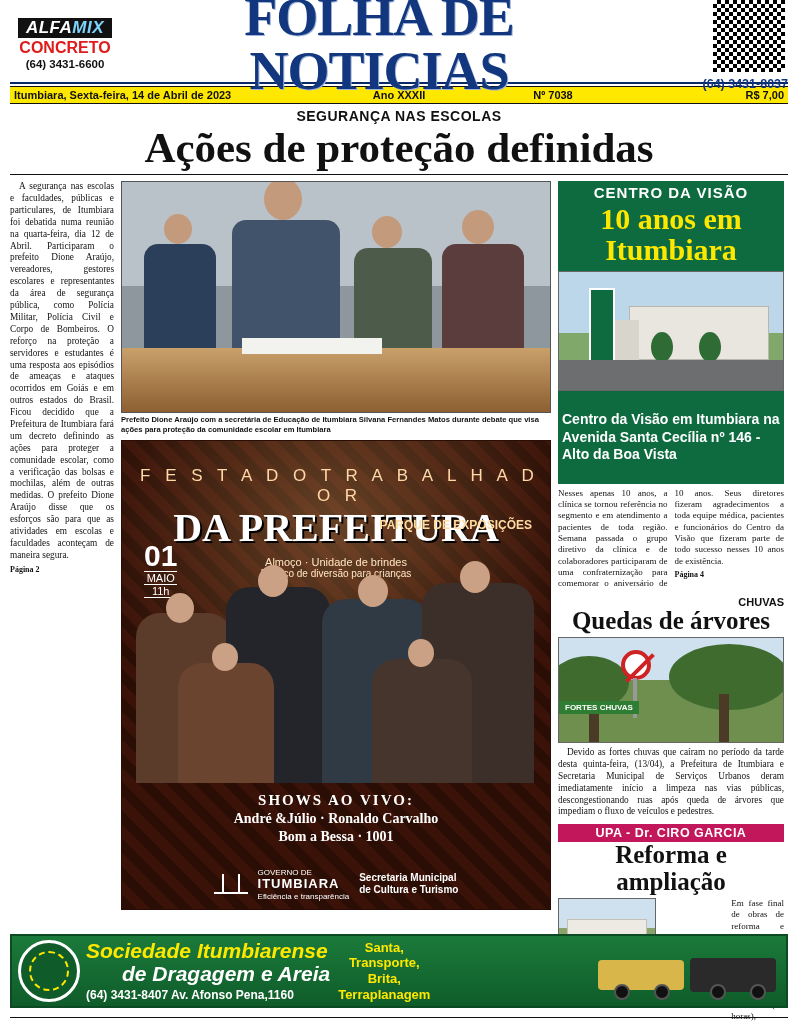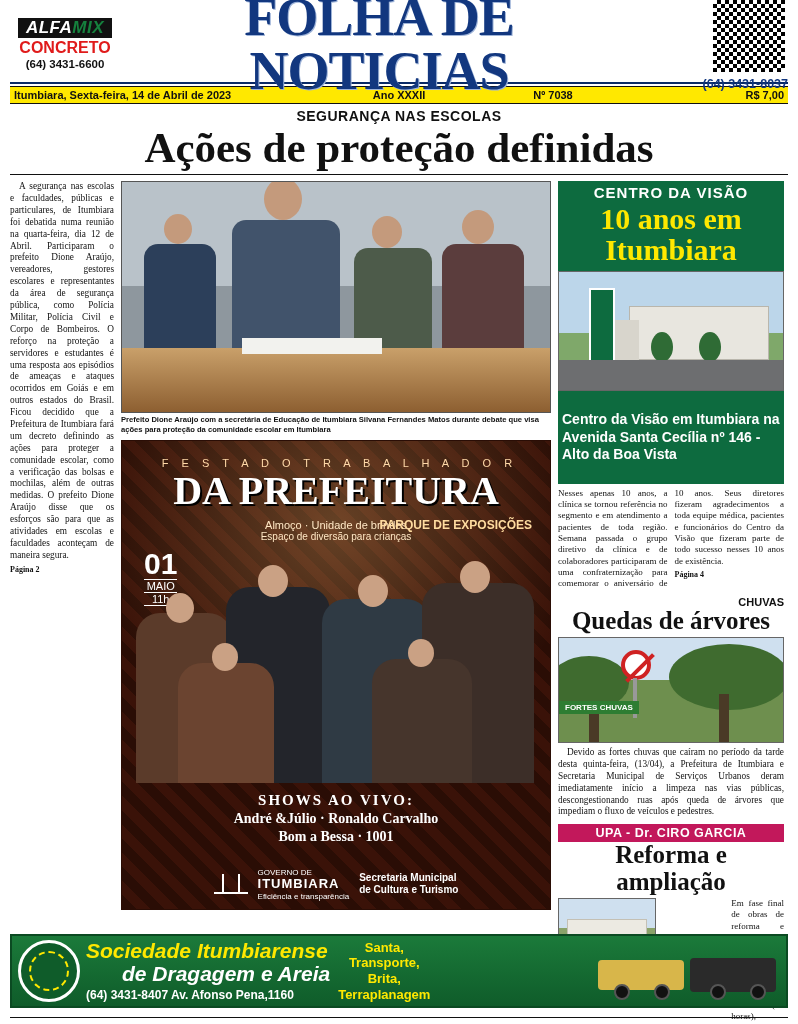--- a/index.html
+++ b/index.html
@@ -13,21 +13,21 @@
   }
   .page { position: relative; width: 798px; height: 1024px; padding: 6px 10px 0 10px; }
 
   
   .masthead { display:flex; align-items:center; height:78px; border-bottom:2px solid #0a2a66; }
   .logo-box { width:110px; text-align:center; line-height:1.05; }
   .logo-alfa {
     display:inline-block; background:#111; color:#fff; font-family:"Liberation Sans", sans-serif;
     font-weight:bold; font-style:italic; font-size:17px; padding:1px 8px; letter-spacing:0.5px;
   }
-  .logo-alfa .mix { color:#15803d; }
+  .logo-alfa .mix { color:#7dd3fc; }
   .logo-concreto { color:#e01b1b; font-family:"Liberation Sans", sans-serif; font-weight:bold; font-size:16px; margin-top:2px; }
   .logo-phone { font-family:"Liberation Sans", sans-serif; font-weight:bold; font-size:11.5px; margin-top:1px; }
   .title-box { flex:1; text-align:center; }
   .title-box .title {
     font-family:"Liberation Serif", serif; font-weight:bold; color:#12377f;
     font-size:54px; letter-spacing:-1px; line-height:1; text-shadow:1px 1px 0 #9fb4d8;
   }
   .qr-box { width:150px; text-align:right; }
   .qr {
     width:78px; height:78px; margin-left:auto;
@@ -97,30 +97,30 @@
   .paper { position:absolute; bottom:58px; left:120px; width:140px; height:16px; background:#f2f2ee; }
 
   
   .poster {
     margin-top:6px; height:470px; position:relative; overflow:hidden;
     background:
       radial-gradient(circle at 50% 18%, rgba(255,200,120,.28), rgba(0,0,0,0) 55%),
       repeating-linear-gradient(45deg,#2a0d05 0 10px,#3a1208 10px 20px);
     border:1px solid #2a0d05; color:#fff; text-align:center;
   }
-  .poster .ft { font-family:"Liberation Sans", sans-serif; letter-spacing:5px; font-size:11px; margin-top:16px; color:#ffd9a8;padding-left:7px; }
+  .poster .ft { font-family:"Liberation Sans", sans-serif; letter-spacing:5px; font-size:17px; margin-top:25px; color:#ffd9a8;padding-left:7px; }
   .poster .dp { font-family:"Liberation Serif", serif; font-weight:bold; font-size:40px; line-height:1; margin-top:2px; text-shadow:2px 2px 0 #000; }
   .poster .sub1 { font-family:"Liberation Sans", sans-serif; font-size:11px; margin-top:8px; color:#ffe7c4; }
   .poster .sub2 { font-family:"Liberation Sans", sans-serif; font-size:10px; color:#ffe7c4; }
   .poster .parque {
     position:absolute; right:18px; top:78px; font-family:"Liberation Sans", sans-serif;
     font-weight:bold; font-size:12px; line-height:1.15; color:#ffdca0; text-align:center;
   }
   .poster .datebox {
-    position:absolute; left:22px; top:108px; text-align:center; font-family:"Liberation Sans", sans-serif;
+    position:absolute; left:22px; top:100px; text-align:center; font-family:"Liberation Sans", sans-serif;
   }
   .poster .datebox .d1 { font-size:30px; font-weight:bold; line-height:1; }
   .poster .datebox .d2 { font-size:11px; border-top:1px solid #fff; border-bottom:1px solid #fff; padding:0 0; }
   .poster .people { position:absolute; left:0; right:0; bottom:126px; height:250px; }
   .poster .sil { position:absolute; bottom:0; border-radius:24px 24px 0 0; }
   .s1 { left:14px; width:96px; height:170px; background:#5b3b2a; }
   .s2 { left:104px; width:104px; height:196px; background:#23252b; }
   .s3 { left:200px; width:108px; height:184px; background:#2f3a44; }
   .s4 { left:300px; width:112px; height:200px; background:#3c2e28; }
   .s5 { left:56px; width:96px; height:120px; background:#6b4430; }

